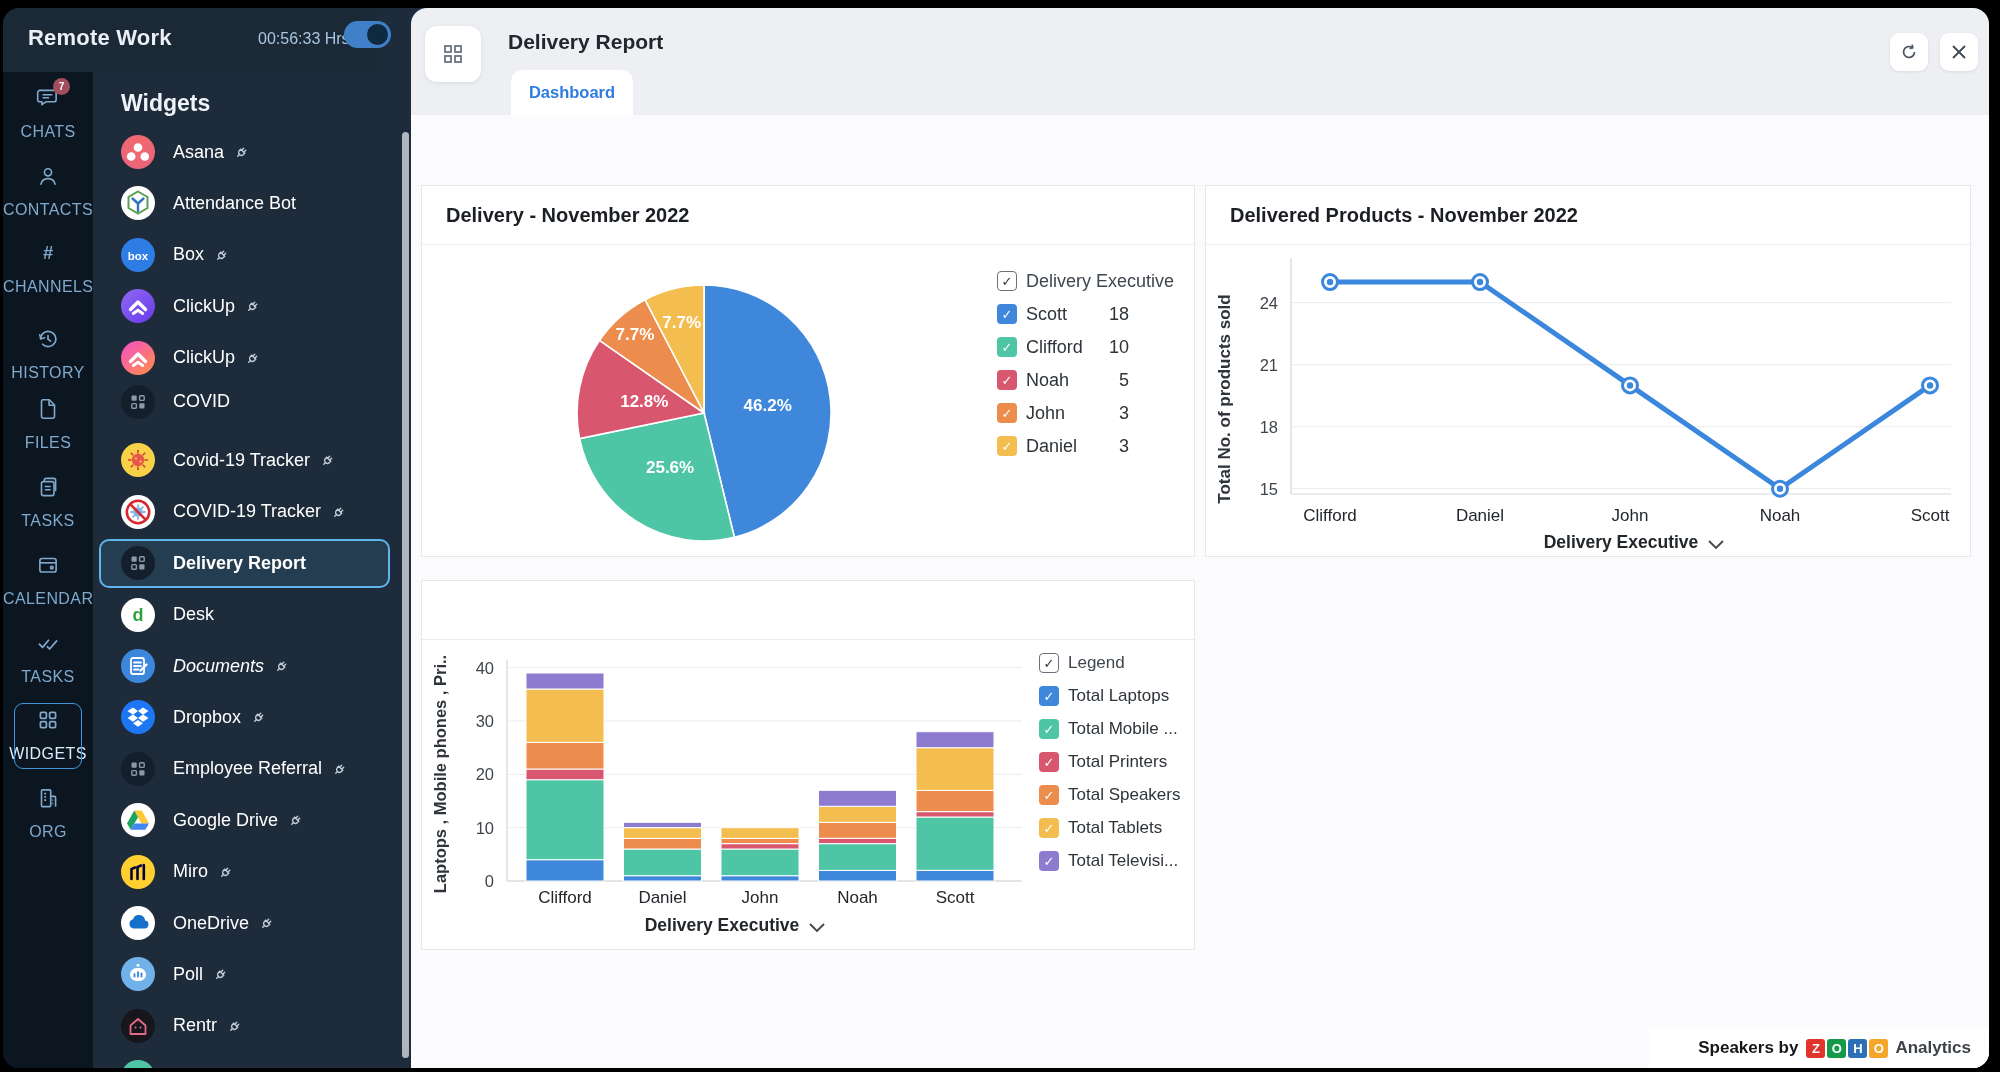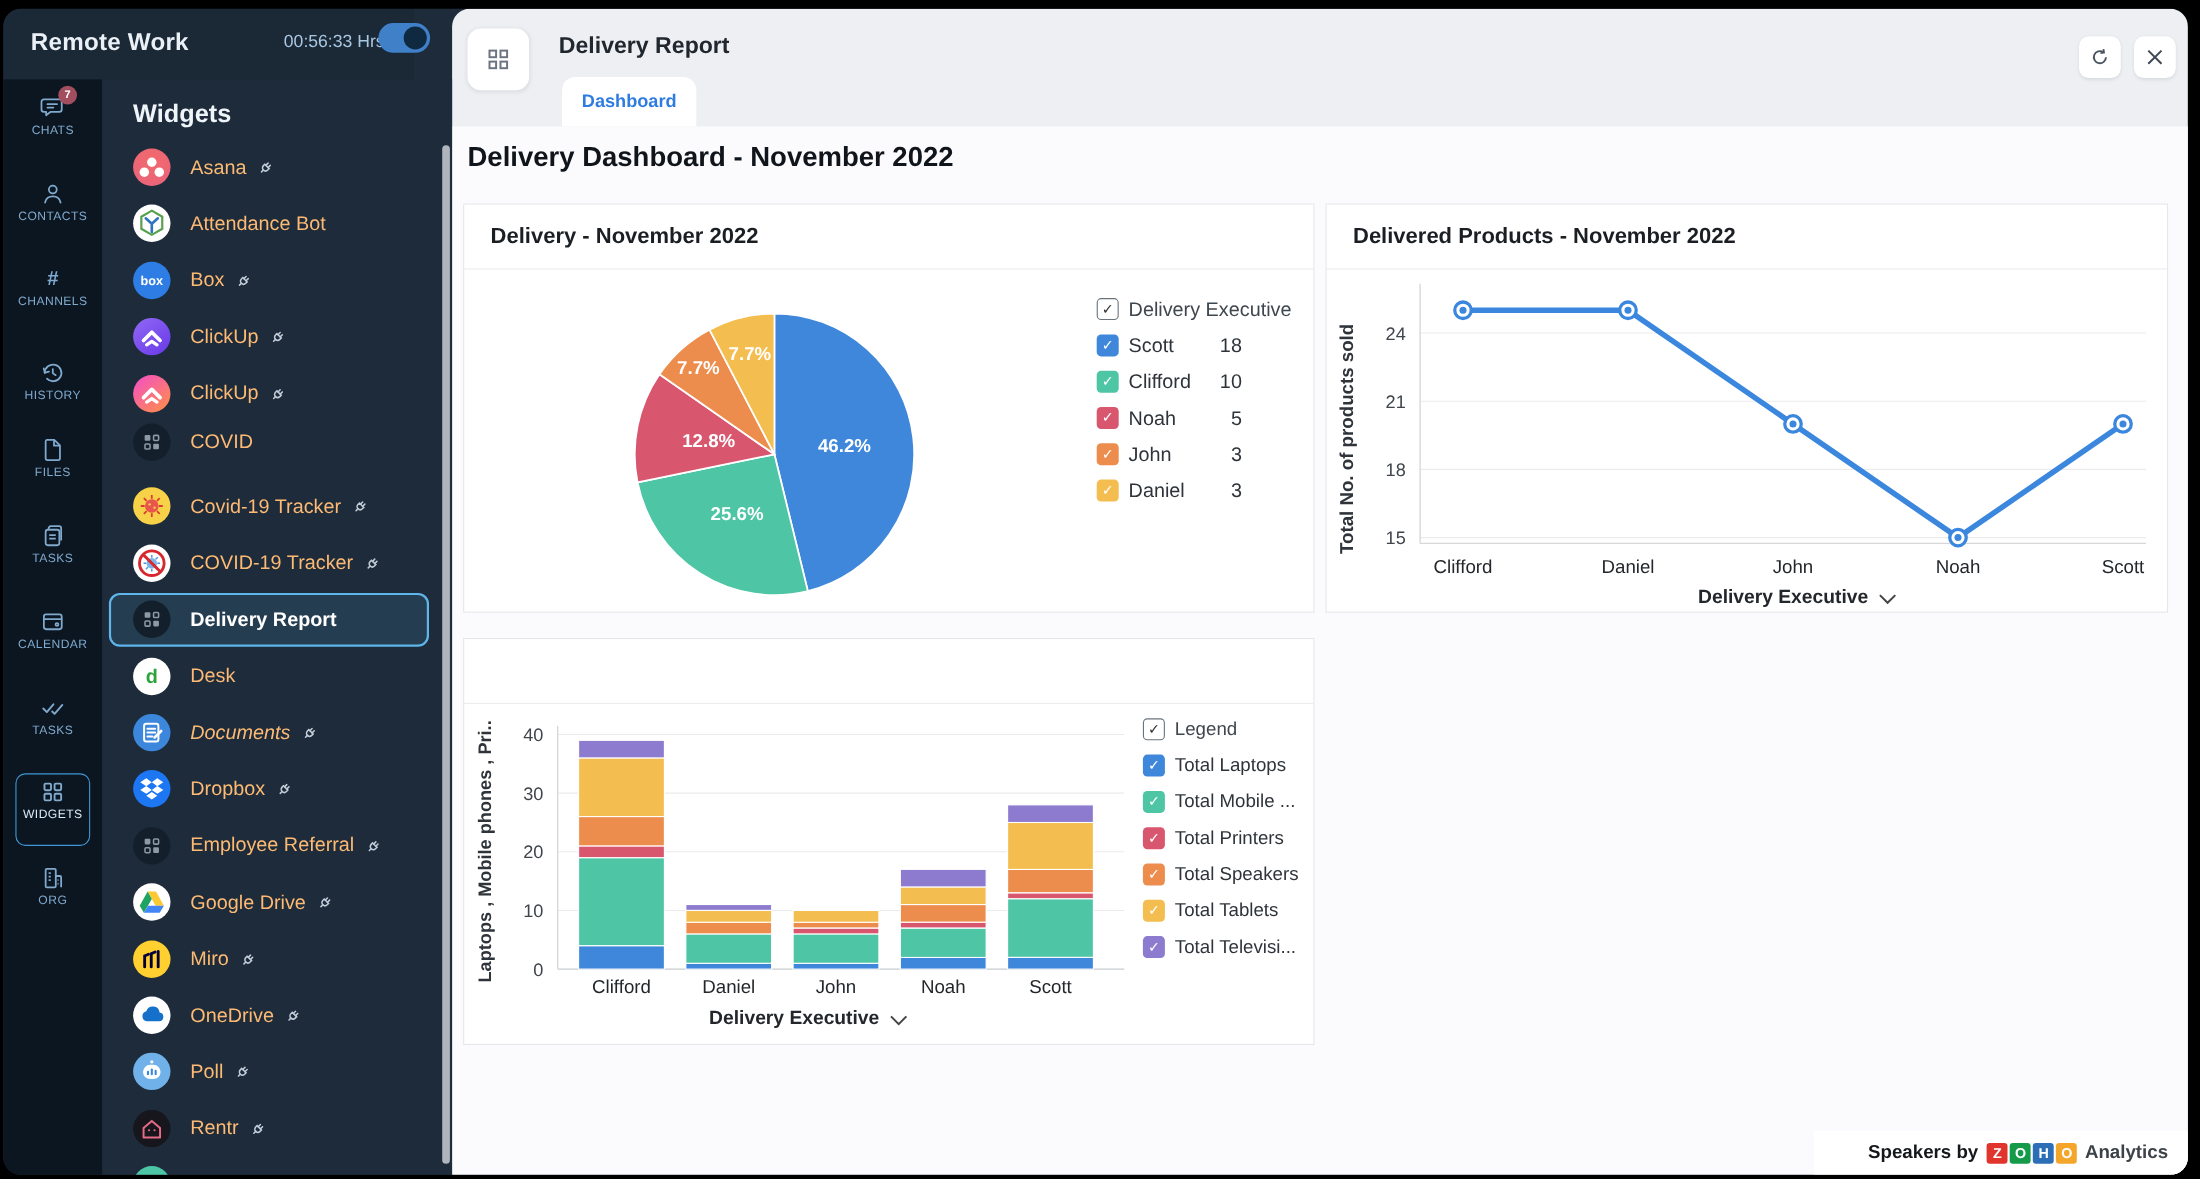--- a/index.html
+++ b/index.html
@@ -9,36 +9,36 @@
           overflow:hidden;background:#1D2B3A;}
   
   #sb-header{position:absolute;left:0;top:0;width:373px;height:64px;background:#1B2836;z-index:3;}
   #sb-title{position:absolute;left:25px;top:17px;font-size:22px;font-weight:700;color:#EAF0F6;letter-spacing:.2px;}
   #sb-timer{position:absolute;left:255px;top:22px;font-size:16px;color:#A9C7E2;}
   #sb-toggle{position:absolute;left:341px;top:13px;width:47px;height:27px;border-radius:14px;background:#3F80C8;}
   #sb-toggle .knob{position:absolute;right:3px;top:3px;width:21px;height:21px;border-radius:50%;background:#0F2940;}
   #rail{position:absolute;left:0;top:64px;width:90px;bottom:0;background:#0C1621;z-index:2;}
   .rail-item{position:absolute;left:0;width:90px;height:66px;text-align:center;color:#7FA9CD;cursor:pointer;}
   .rail-item .ric{display:block;margin:2px auto 0;width:26px;height:26px;position:relative;}
-  .rail-item .rlb{display:block;margin-top:2px;font-size:11px;letter-spacing:.4px;color:#7FA9CD;}
+  .rail-item .rlb{display:block;margin-top:12px;font-size:16px;letter-spacing:.4px;color:#7FA9CD;}
   .rail-item.active::before{content:'';position:absolute;left:11px;right:11px;top:-2px;bottom:2px;
       border:1.5px solid #3F96D6;border-radius:9px;}
   .rail-item.active .rlb{color:#D9ECFA;}
   .badge{position:absolute;top:-7px;right:-9px;width:17px;height:17px;border-radius:50%;background:#A24E5E;
       color:#fff;font-size:10px;font-weight:700;line-height:17px;text-align:center;}
   #panel{position:absolute;left:90px;top:64px;width:318px;bottom:0;background:#1D2B3A;z-index:2;}
   #panel-heading{position:absolute;left:28px;top:18px;font-size:23px;font-weight:700;color:#EFF4F9;}
   .w-item{position:absolute;left:0;width:307px;height:51px;display:flex;align-items:center;padding-left:28px;
       box-sizing:border-box;cursor:pointer;}
   .w-item.selected::before{content:'';position:absolute;left:6px;right:10px;top:1px;bottom:1px;
       border:2px solid #5FB6EB;border-radius:10px;background:rgba(95,182,235,.13);}
   .wicon{position:relative;width:34px;height:34px;border-radius:50%;display:flex;align-items:center;
       justify-content:center;flex:0 0 34px;overflow:hidden;}
   .wicon svg{width:34px;height:34px;display:block;}
-  .wlabel{margin-left:18px;font-size:18px;color:#fdba74;position:relative;white-space:nowrap;}
+  .wlabel{margin-left:18px;font-size:18px;color:#ffffff;position:relative;white-space:nowrap;}
   .w-item.selected .wlabel{font-weight:700;color:#FFFFFF;}
   .wplug{margin-left:10px;position:relative;width:16px;height:16px;opacity:.95;}
   #panel-scroll{position:absolute;right:2px;top:60px;bottom:10px;width:7px;border-radius:4px;background:#C9CED4;opacity:.85;}
   #theme-toggle{position:absolute;left:12px;bottom:14px;width:60px;height:28px;color:#55656F;}
   
   #main{position:absolute;left:408px;top:0;right:0;bottom:0;background:#EDEFF3;border-top-left-radius:16px;overflow:hidden;}
   #grid-btn{position:absolute;left:14px;top:18px;width:56px;height:56px;background:#fff;border-radius:12px;
       box-shadow:0 1px 4px rgba(40,50,60,.10);display:flex;align-items:center;justify-content:center;cursor:pointer;}
   #main-title{position:absolute;left:97px;top:22px;font-size:21px;font-weight:700;color:#20272E;}
   #tab{position:absolute;left:100px;top:62px;width:122px;height:45px;background:#fff;border-radius:12px 12px 0 0;
@@ -532,21 +532,20 @@
           <path d="M12.2 1.6l.5 3.2-3.2.5" fill="none" stroke="#4A545E" stroke-width="1.7"></path>
         </svg>
       </div>
       <div class="hbtn" id="close-btn">
         <svg width="16" height="16" viewBox="0 0 16 16">
           <path d="M2 2l12 12M14 2L2 14" stroke="#3E4852" stroke-width="1.8"></path>
         </svg>
       </div>
 
       <div id="content">
-        <div id="dash-heading">Delivery Dashboard - November 2022</div>
 
         <div class="card" id="pie-card">
           <div class="card-title">Delivery - November 2022</div>
           <div class="card-divider"></div>
           <svg class="chart-svg" id="pie-svg" width="560" height="314">
               <path d="M282,169 L282.0,41.0 A127 128 0 0 1 312.4,293.3 Z" fill="#3E87DB" stroke="#fff" stroke-width="1.6"></path>
               <text x="345.7" y="167.2" text-anchor="middle" fill="#fff" font-size="17" font-weight="600">46.2%</text>
               <path d="M282,169 L312.4,293.3 A127 128 0 0 1 157.6,194.6 Z" fill="#4EC5A5" stroke="#fff" stroke-width="1.6"></path>
               <text x="248.1" y="229.1" text-anchor="middle" fill="#fff" font-size="17" font-weight="600">25.6%</text>
               <path d="M282,169 L157.6,194.6 A127 128 0 0 1 177.5,96.3 Z" fill="#D9566F" stroke="#fff" stroke-width="1.6"></path>

